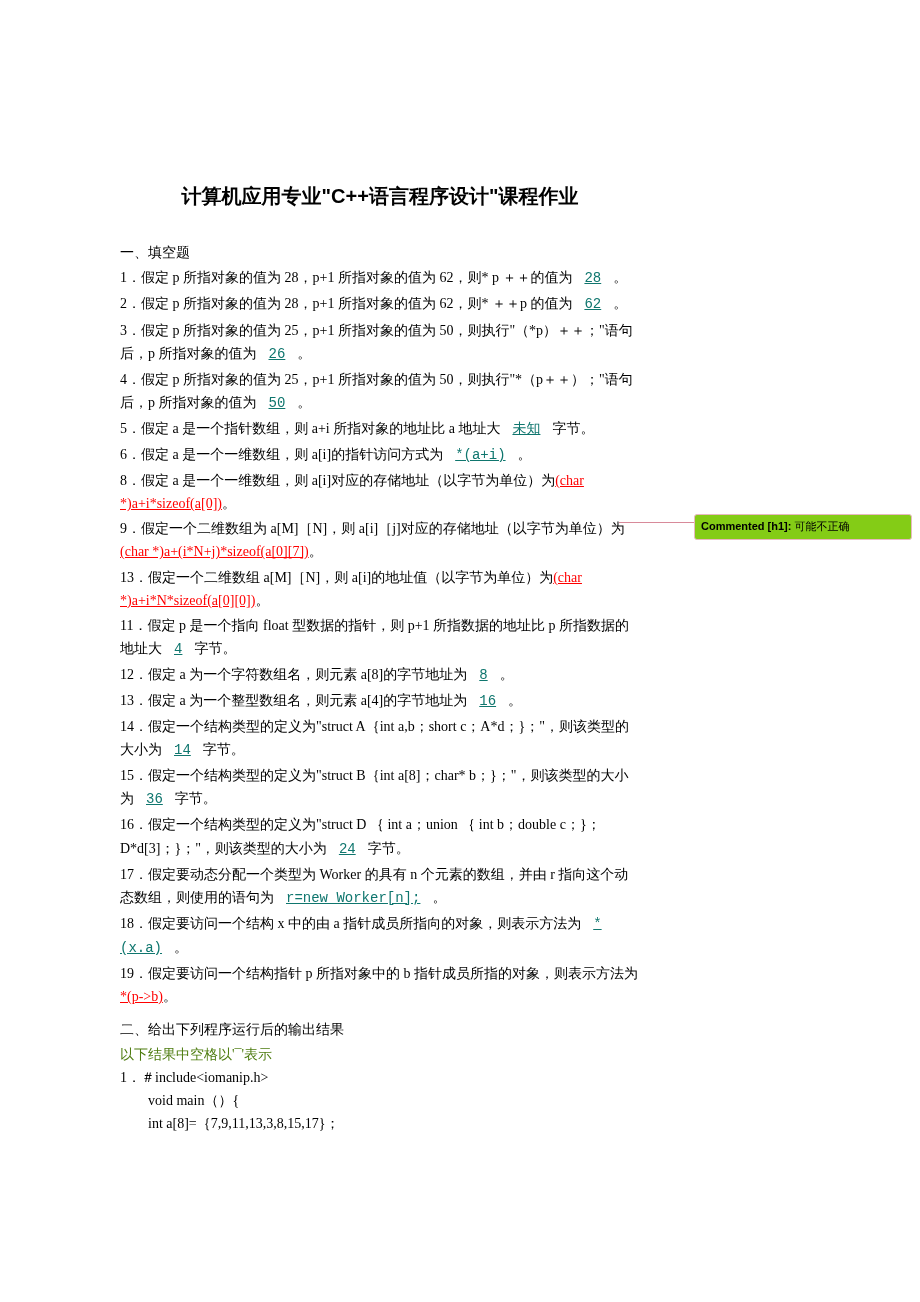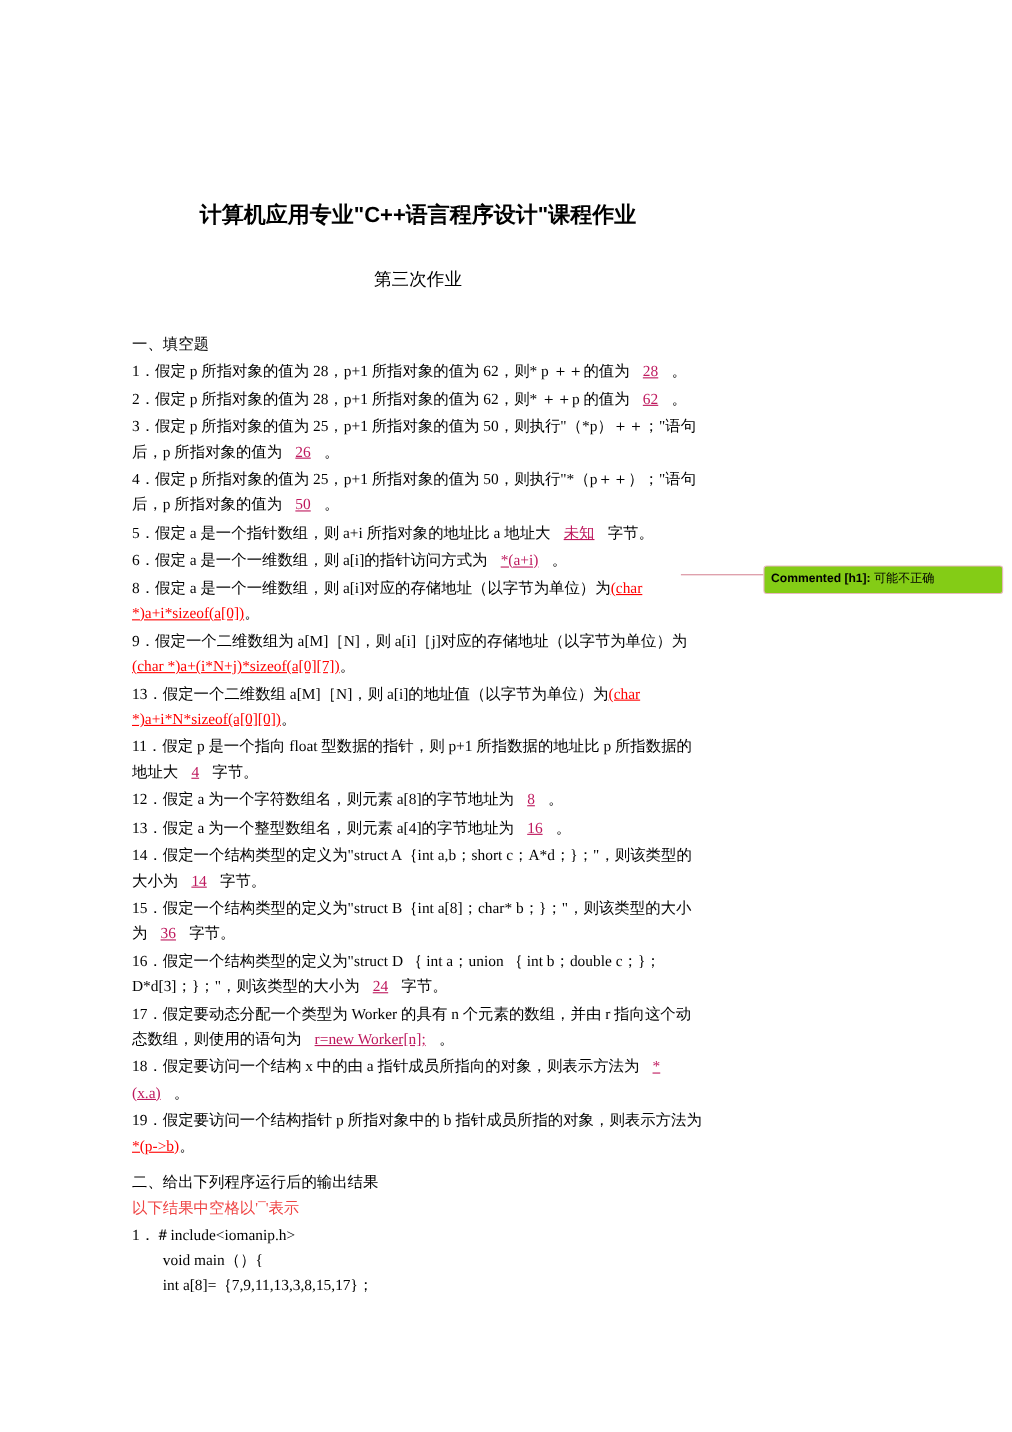--- a/index.html
+++ b/index.html
@@ -30,30 +30,31 @@
     }
     .section-header {
       margin-top: 10px;
       margin-bottom: 2px;
     }
     .question {
       margin-bottom: 2px;
       line-height: 1.65;
     }
     .answer {
-      color: #be185d;
+      color: #0f766e;
       text-decoration: underline;
       padding: 0 12px;
+      font-family: Liberation Mono, monospace;
     }
     .answer-link {
       color: #ff0000;
       text-decoration: underline;
     }
     .note-red {
-      color: #ef4444;
+      color: #4d7c0f;
     }
     .cursor-mark {
       display: inline-block;
       width: 1px;
       height: 14px;
       background: #000;
       vertical-align: middle;
       margin-left: 2px;
     }
     .comment-box {
@@ -82,21 +83,20 @@
     .code-block {
       margin-left: 28px;
       font-family: Liberation Serif, serif;
     }
   </style>
 </head>
 <body>
 
 <div class="page">
   <div class="title">计算机应用专业"C++语言程序设计"课程作业</div>
-  <div class="subtitle">第三次作业</div>
 
   <div class="section-header">一、填空题</div>
 
   <div class="question"><span>1．假定 p 所指对象的值为 28，p+1 所指对象的值为 62，则* p ＋＋的值为</span><span class="answer">28</span><span>。</span></div>
 
   <div class="question"><span>2．假定 p 所指对象的值为 28，p+1 所指对象的值为 62，则* ＋＋p 的值为</span><span class="answer">62</span><span>。</span></div>
 
   <div class="question"><span>3．假定 p 所指对象的值为 25，p+1 所指对象的值为 50，则执行"（*p）＋＋；"语句后，p 所指对象的值为</span><span class="answer">26</span><span>。</span></div>
 
   <div class="question"><span>4．假定 p 所指对象的值为 25，p+1 所指对象的值为 50，则执行"*（p＋＋）；"语句后，p 所指对象的值为</span><span class="answer">50</span><span>。</span></div>

